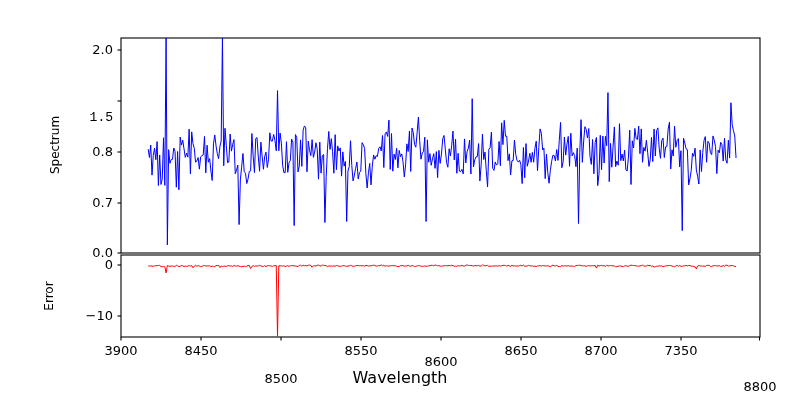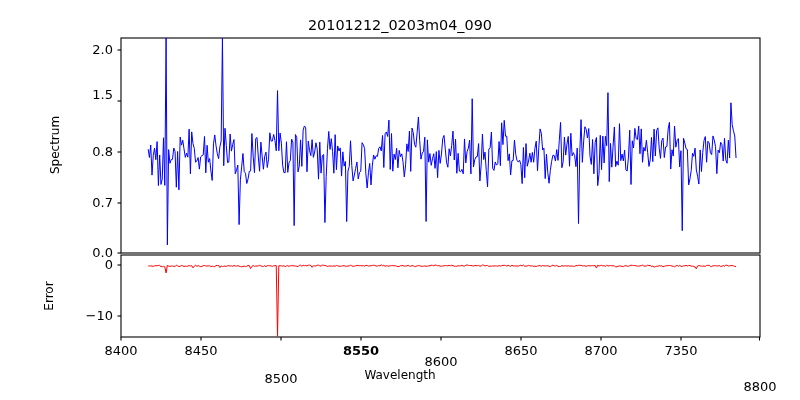--- a/index.html
+++ b/index.html
@@ -31,21 +31,21 @@
     font-size: 14.4px;
     color: #000000;
     letter-spacing: 0px;
   }
   .axis-label-x {
     position: absolute;
     left: 0;
     top: 368px;
     width: 800px;
     text-align: center;
-    font-size: 12px;
+    font-size: 16px;
     color: #000000;
   }
   .axis-label-y {
     position: absolute;
     font-size: 12px;
     color: #000000;
     transform-origin: 50% 50%;
     white-space: nowrap;
   }
   #spectrum-ylabel {
@@ -75,21 +75,20 @@
   .tick-x {
     text-align: center;
     width: 60px;
   }
 </style>
 </head>
 <body>
 
 <div id="figure">
 
-  <div class="fig-title">20101212_0203m04_090</div>
 
   <svg id="plot-svg" viewBox="0 0 800 400" preserveAspectRatio="none">
     <g>
       <rect id="upper-frame" x="121" y="38" width="639" height="215" fill="none" stroke="#000000" stroke-width="1.1"></rect>
     </g>
     <g>
       <rect id="lower-frame" x="121" y="255" width="639" height="82" fill="none" stroke="#000000" stroke-width="1.1"></rect>
     </g>
     <g id="upper-ticks">
         <line x1="117.5" y1="50" x2="121" y2="50" stroke="#000000" stroke-width="1.1"></line>
@@ -116,29 +115,29 @@
     <path id="spectrum-path" fill="none" stroke="#0000ff" stroke-width="1" stroke-linejoin="miter" d="M148.16 149.16 L149.44 157.51 L150.72 145.05 L152.00 175.11 L153.28 155.36 L154.56 148.20 L155.84 159.72 L157.12 141.57 L158.40 185.52 L159.68 154.96 L160.97 184.44 L162.25 178.93 L163.53 137.78 L164.81 185.37 L166.09 38.00 L167.37 244.88 L168.65 149.61 L169.93 163.27 L171.21 159.63 L172.49 159.31 L173.77 148.00 L175.05 151.51 L176.33 187.23 L177.62 151.48 L178.90 189.80 L180.18 137.04 L181.46 145.15 L182.74 140.23 L184.02 148.88 L185.30 157.35 L186.58 153.12 L187.86 157.18 L189.14 129.13 L190.42 173.77 L191.70 131.88 L192.98 143.56 L194.27 148.33 L195.55 162.16 L196.83 161.06 L198.11 157.57 L199.39 169.15 L200.67 156.82 L201.95 155.67 L203.23 154.92 L204.51 136.45 L205.79 172.80 L207.07 145.26 L208.35 162.21 L209.64 158.58 L210.92 171.04 L212.20 180.45 L213.48 143.89 L214.76 134.93 L216.04 145.85 L217.32 153.77 L218.60 158.65 L219.88 146.76 L221.16 141.07 L222.44 38.00 L223.72 165.73 L225.00 128.25 L226.29 145.29 L227.57 162.66 L228.85 162.03 L230.13 134.06 L231.41 151.14 L232.69 144.47 L233.97 139.60 L235.25 173.75 L236.53 170.17 L237.81 165.03 L239.09 224.58 L240.37 179.92 L241.65 166.83 L242.94 153.49 L244.22 171.56 L245.50 173.31 L246.78 183.50 L248.06 178.92 L249.34 171.33 L250.62 170.96 L251.90 133.55 L253.18 156.27 L254.46 172.59 L255.74 138.50 L257.02 137.55 L258.30 157.01 L259.59 171.28 L260.87 142.15 L262.15 156.21 L263.43 169.25 L264.71 156.23 L265.99 152.15 L267.27 167.47 L268.55 159.16 L269.83 132.81 L271.11 141.05 L272.39 140.99 L273.67 134.46 L274.96 140.39 L276.24 150.80 L277.52 90.60 L278.80 150.75 L280.08 133.03 L281.36 143.09 L282.64 165.26 L283.92 172.64 L285.20 172.60 L286.48 141.71 L287.76 172.33 L289.04 162.69 L290.32 160.40 L291.61 139.15 L292.89 142.12 L294.17 225.59 L295.45 134.55 L296.73 137.36 L298.01 171.86 L299.29 166.13 L300.57 139.89 L301.85 166.35 L303.13 130.09 L304.41 125.95 L305.69 127.70 L306.97 171.74 L308.26 141.12 L309.54 150.31 L310.82 155.62 L312.10 139.66 L313.38 157.37 L314.66 152.06 L315.94 142.75 L317.22 149.16 L318.50 179.17 L319.78 142.12 L321.06 173.14 L322.34 155.83 L323.62 154.48 L324.91 222.55 L326.19 176.67 L327.47 148.70 L328.75 131.46 L330.03 149.43 L331.31 138.67 L332.59 151.73 L333.87 173.21 L335.15 134.67 L336.43 169.66 L337.71 145.91 L338.99 150.97 L340.28 147.90 L341.56 176.10 L342.84 151.86 L344.12 166.11 L345.40 161.45 L346.68 221.53 L347.96 171.07 L349.24 166.57 L350.52 140.75 L351.80 165.57 L353.08 180.95 L354.36 175.05 L355.64 168.36 L356.93 161.98 L358.21 178.93 L359.49 172.48 L360.77 171.10 L362.05 142.66 L363.33 144.64 L364.61 148.67 L365.89 173.98 L367.17 188.04 L368.45 172.72 L369.73 163.40 L371.01 184.91 L372.29 166.16 L373.58 154.96 L374.86 159.21 L376.14 155.71 L377.42 156.45 L378.70 148.42 L379.98 146.76 L381.26 150.93 L382.54 135.51 L383.82 167.51 L385.10 133.79 L386.38 131.95 L387.66 136.45 L388.94 120.14 L390.23 169.41 L391.51 133.54 L392.79 171.18 L394.07 154.12 L395.35 159.49 L396.63 148.29 L397.91 167.81 L399.19 150.41 L400.47 156.60 L401.75 153.86 L403.03 161.83 L404.31 176.91 L405.60 164.82 L406.88 143.84 L408.16 151.52 L409.44 131.09 L410.72 171.41 L412.00 128.04 L413.28 132.80 L414.56 144.57 L415.84 147.22 L417.12 132.77 L418.40 117.01 L419.68 140.52 L420.96 159.16 L422.25 153.06 L423.53 151.32 L424.81 137.20 L426.09 221.53 L427.37 139.87 L428.65 162.14 L429.93 153.60 L431.21 165.30 L432.49 158.81 L433.77 153.73 L435.05 168.36 L436.33 151.61 L437.61 177.65 L438.90 150.34 L440.18 163.36 L441.46 154.14 L442.74 138.57 L444.02 135.44 L445.30 149.18 L446.58 162.59 L447.86 167.21 L449.14 148.77 L450.42 155.89 L451.70 145.36 L452.98 131.08 L454.26 159.94 L455.55 139.21 L456.83 173.27 L458.11 153.29 L459.39 171.07 L460.67 171.67 L461.95 169.35 L463.23 173.84 L464.51 138.93 L465.79 162.97 L467.07 151.63 L468.35 148.14 L469.63 140.16 L470.92 173.92 L472.20 98.72 L473.48 167.04 L474.76 159.80 L476.04 156.85 L477.32 156.58 L478.60 143.58 L479.88 181.03 L481.16 164.91 L482.44 134.09 L483.72 159.55 L485.00 152.11 L486.28 170.63 L487.57 186.86 L488.85 149.08 L490.13 147.66 L491.41 132.03 L492.69 168.22 L493.97 170.39 L495.25 161.96 L496.53 165.10 L497.81 163.66 L499.09 141.53 L500.37 165.65 L501.65 122.82 L502.93 144.64 L504.22 120.37 L505.50 136.23 L506.78 136.15 L508.06 160.65 L509.34 153.88 L510.62 175.04 L511.90 160.75 L513.18 160.40 L514.46 140.11 L515.74 154.32 L517.02 160.66 L518.30 161.92 L519.58 160.20 L520.87 164.66 L522.15 183.59 L523.43 147.50 L524.71 177.69 L525.99 143.58 L527.27 166.29 L528.55 161.01 L529.83 153.23 L531.11 162.24 L532.39 152.40 L533.67 162.26 L534.95 148.18 L536.24 141.19 L537.52 170.68 L538.80 147.76 L540.08 128.91 L541.36 133.47 L542.64 150.01 L543.92 148.11 L545.20 178.61 L546.48 154.11 L547.76 172.24 L549.04 183.29 L550.32 170.50 L551.60 161.54 L552.89 155.30 L554.17 155.42 L555.45 161.06 L556.73 149.62 L558.01 160.41 L559.29 140.28 L560.57 122.43 L561.85 167.75 L563.13 161.77 L564.41 137.03 L565.69 155.10 L566.97 144.08 L568.25 136.43 L569.54 166.22 L570.82 133.25 L572.10 155.84 L573.38 152.62 L574.66 155.70 L575.94 166.66 L577.22 148.10 L578.50 223.56 L579.78 152.64 L581.06 119.67 L582.34 162.33 L583.62 141.95 L584.90 126.74 L586.19 129.33 L587.47 138.03 L588.75 128.54 L590.03 156.29 L591.31 164.43 L592.59 139.51 L593.87 173.81 L595.15 142.55 L596.43 137.48 L597.71 185.62 L598.99 174.17 L600.27 135.32 L601.56 169.62 L602.84 136.13 L604.12 162.98 L605.40 136.27 L606.68 145.70 L607.96 92.63 L609.24 181.58 L610.52 143.42 L611.80 167.19 L613.08 146.19 L614.36 126.93 L615.64 166.65 L616.92 161.11 L618.21 165.19 L619.49 123.66 L620.77 160.67 L622.05 154.07 L623.33 160.89 L624.61 150.18 L625.89 169.81 L627.17 171.03 L628.45 156.97 L629.73 130.16 L631.01 184.51 L632.29 140.81 L633.57 147.97 L634.86 128.42 L636.14 138.52 L637.42 139.59 L638.70 126.05 L639.98 153.73 L641.26 128.89 L642.54 162.29 L643.82 147.39 L645.10 151.13 L646.38 140.28 L647.66 152.23 L648.94 166.43 L650.22 159.86 L651.51 137.41 L652.79 161.61 L654.07 129.06 L655.35 156.05 L656.63 130.38 L657.91 127.86 L659.19 148.22 L660.47 158.39 L661.75 140.40 L663.03 138.09 L664.31 157.55 L665.59 146.90 L666.88 146.57 L668.16 128.97 L669.44 122.31 L670.72 169.04 L672.00 149.76 L673.28 156.07 L674.56 126.16 L675.84 147.22 L677.12 140.58 L678.40 138.63 L679.68 166.85 L680.96 150.69 L682.24 230.67 L683.53 138.18 L684.81 143.03 L686.09 148.82 L687.37 149.52 L688.65 184.96 L689.93 178.89 L691.21 170.62 L692.49 153.26 L693.77 156.32 L695.05 148.18 L696.33 169.94 L697.61 176.22 L698.89 184.06 L700.18 149.92 L701.46 171.54 L702.74 152.40 L704.02 140.47 L705.30 136.54 L706.58 162.22 L707.86 141.26 L709.14 142.99 L710.42 152.79 L711.70 154.67 L712.98 135.93 L714.26 140.21 L715.54 146.58 L716.83 173.61 L718.11 150.13 L719.39 152.74 L720.67 142.30 L721.95 144.66 L723.23 161.09 L724.51 138.27 L725.79 159.74 L727.07 163.24 L728.35 140.25 L729.63 158.06 L730.91 102.78 L732.20 124.62 L733.48 130.82 L734.76 135.99 L736.04 157.98 "></path>
     <path id="error-path" fill="none" stroke="#ff0000" stroke-width="1" stroke-linejoin="miter" d="M148.16 265.98 L149.44 265.90 L150.72 266.05 L152.00 265.89 L153.28 266.56 L154.56 265.76 L155.84 265.71 L157.12 265.73 L158.40 265.45 L159.68 265.41 L160.97 266.58 L162.25 266.73 L163.53 266.39 L164.81 266.86 L166.09 272.90 L167.37 265.41 L168.65 266.11 L169.93 266.42 L171.21 265.98 L172.49 265.98 L173.77 266.27 L175.05 266.54 L176.33 265.15 L177.62 265.75 L178.90 266.70 L180.18 266.17 L181.46 265.45 L182.74 265.83 L184.02 266.50 L185.30 266.12 L186.58 266.31 L187.86 266.12 L189.14 265.60 L190.42 265.97 L191.70 265.67 L192.98 267.81 L194.27 266.11 L195.55 265.22 L196.83 266.25 L198.11 265.63 L199.39 266.11 L200.67 266.69 L201.95 266.46 L203.23 265.56 L204.51 265.58 L205.79 265.92 L207.07 266.00 L208.35 265.88 L209.64 265.79 L210.92 266.54 L212.20 266.10 L213.48 266.52 L214.76 266.70 L216.04 265.49 L217.32 265.55 L218.60 265.42 L219.88 267.55 L221.16 265.99 L222.44 266.46 L223.72 266.30 L225.00 265.98 L226.29 266.56 L227.57 265.69 L228.85 265.73 L230.13 266.05 L231.41 265.79 L232.69 266.39 L233.97 265.47 L235.25 265.98 L236.53 266.13 L237.81 265.68 L239.09 266.17 L240.37 266.53 L241.65 266.77 L242.94 266.35 L244.22 266.12 L245.50 266.60 L246.78 266.28 L248.06 265.46 L249.34 265.55 L250.62 268.57 L251.90 266.45 L253.18 265.55 L254.46 266.37 L255.74 265.95 L257.02 266.11 L258.30 265.84 L259.59 265.31 L260.87 265.88 L262.15 266.42 L263.43 266.43 L264.71 265.64 L265.99 266.74 L267.27 265.65 L268.55 265.56 L269.83 265.86 L271.11 265.89 L272.39 266.47 L273.67 265.63 L274.96 265.85 L276.24 265.44 L277.52 336.40 L278.80 265.78 L280.08 265.71 L281.36 265.88 L282.64 266.13 L283.92 265.72 L285.20 266.66 L286.48 265.88 L287.76 265.74 L289.04 266.36 L290.32 265.82 L291.61 265.57 L292.89 265.69 L294.17 265.95 L295.45 265.97 L296.73 266.28 L298.01 266.69 L299.29 265.29 L300.57 265.21 L301.85 266.23 L303.13 265.25 L304.41 265.69 L305.69 265.42 L306.97 265.94 L308.26 265.22 L309.54 265.10 L310.82 265.42 L312.10 267.30 L313.38 265.76 L314.66 265.78 L315.94 266.09 L317.22 265.21 L318.50 265.16 L319.78 265.81 L321.06 266.16 L322.34 265.08 L323.62 265.31 L324.91 265.52 L326.19 265.76 L327.47 266.54 L328.75 266.06 L330.03 266.06 L331.31 265.90 L332.59 266.30 L333.87 265.76 L335.15 266.25 L336.43 265.50 L337.71 265.76 L338.99 266.28 L340.28 266.13 L341.56 266.33 L342.84 265.72 L344.12 265.61 L345.40 266.23 L346.68 266.27 L347.96 266.05 L349.24 265.87 L350.52 265.28 L351.80 265.77 L353.08 266.39 L354.36 266.17 L355.64 265.70 L356.93 265.65 L358.21 265.46 L359.49 265.76 L360.77 265.66 L362.05 265.86 L363.33 265.65 L364.61 266.11 L365.89 265.29 L367.17 265.56 L368.45 266.11 L369.73 265.75 L371.01 265.84 L372.29 265.36 L373.58 265.30 L374.86 265.36 L376.14 266.12 L377.42 266.02 L378.70 265.58 L379.98 265.78 L381.26 264.85 L382.54 265.82 L383.82 265.22 L385.10 266.35 L386.38 265.68 L387.66 266.02 L388.94 266.12 L390.23 265.83 L391.51 265.62 L392.79 265.55 L394.07 265.79 L395.35 265.78 L396.63 266.24 L397.91 266.57 L399.19 266.51 L400.47 265.59 L401.75 265.82 L403.03 265.51 L404.31 266.20 L405.60 265.97 L406.88 265.95 L408.16 265.23 L409.44 266.17 L410.72 266.25 L412.00 265.64 L413.28 265.82 L414.56 266.70 L415.84 266.33 L417.12 265.90 L418.40 265.63 L419.68 265.75 L420.96 266.13 L422.25 266.46 L423.53 266.11 L424.81 265.94 L426.09 266.30 L427.37 266.14 L428.65 265.83 L429.93 265.77 L431.21 265.26 L432.49 265.36 L433.77 265.80 L435.05 264.99 L436.33 265.29 L437.61 265.75 L438.90 265.61 L440.18 266.16 L441.46 266.18 L442.74 266.00 L444.02 265.81 L445.30 265.62 L446.58 265.56 L447.86 265.90 L449.14 265.34 L450.42 265.84 L451.70 265.26 L452.98 265.61 L454.26 266.22 L455.55 266.16 L456.83 266.26 L458.11 265.75 L459.39 265.91 L460.67 265.85 L461.95 265.24 L463.23 266.10 L464.51 266.08 L465.79 265.33 L467.07 264.87 L468.35 265.43 L469.63 265.46 L470.92 265.54 L472.20 265.73 L473.48 266.07 L474.76 265.61 L476.04 265.56 L477.32 265.72 L478.60 265.38 L479.88 266.14 L481.16 266.07 L482.44 264.95 L483.72 265.27 L485.00 265.98 L486.28 265.54 L487.57 265.47 L488.85 266.46 L490.13 266.04 L491.41 266.24 L492.69 265.85 L493.97 266.17 L495.25 265.85 L496.53 265.91 L497.81 266.31 L499.09 265.53 L500.37 266.18 L501.65 265.61 L502.93 265.41 L504.22 265.30 L505.50 265.49 L506.78 266.16 L508.06 265.16 L509.34 265.97 L510.62 266.26 L511.90 265.24 L513.18 266.00 L514.46 265.79 L515.74 266.09 L517.02 265.91 L518.30 266.10 L519.58 265.55 L520.87 265.24 L522.15 265.96 L523.43 265.02 L524.71 266.14 L525.99 266.25 L527.27 265.90 L528.55 265.42 L529.83 265.68 L531.11 266.17 L532.39 265.71 L533.67 266.46 L534.95 266.14 L536.24 266.48 L537.52 266.05 L538.80 265.68 L540.08 265.70 L541.36 266.22 L542.64 265.44 L543.92 265.97 L545.20 265.82 L546.48 265.98 L547.76 265.63 L549.04 266.18 L550.32 266.73 L551.60 265.65 L552.89 265.18 L554.17 265.90 L555.45 265.95 L556.73 265.35 L558.01 266.45 L559.29 266.44 L560.57 266.45 L561.85 265.61 L563.13 266.08 L564.41 265.85 L565.69 265.87 L566.97 266.04 L568.25 265.76 L569.54 266.10 L570.82 266.06 L572.10 266.05 L573.38 266.20 L574.66 266.52 L575.94 265.42 L577.22 265.72 L578.50 265.26 L579.78 265.38 L581.06 265.31 L582.34 266.02 L583.62 265.77 L584.90 265.78 L586.19 266.50 L587.47 265.62 L588.75 265.72 L590.03 265.89 L591.31 265.78 L592.59 265.58 L593.87 265.90 L595.15 265.37 L596.43 268.06 L597.71 265.21 L598.99 266.09 L600.27 265.57 L601.56 265.33 L602.84 265.90 L604.12 265.62 L605.40 266.46 L606.68 265.21 L607.96 265.98 L609.24 265.81 L610.52 265.50 L611.80 265.73 L613.08 265.93 L614.36 265.89 L615.64 266.81 L616.92 266.77 L618.21 266.31 L619.49 265.84 L620.77 266.13 L622.05 266.30 L623.33 266.58 L624.61 265.96 L625.89 265.45 L627.17 266.35 L628.45 266.22 L629.73 265.77 L631.01 265.14 L632.29 265.36 L633.57 265.51 L634.86 265.56 L636.14 265.82 L637.42 266.04 L638.70 266.21 L639.98 265.89 L641.26 265.59 L642.54 265.07 L643.82 266.05 L645.10 266.07 L646.38 265.96 L647.66 265.19 L648.94 265.64 L650.22 265.25 L651.51 266.81 L652.79 265.97 L654.07 267.11 L655.35 266.66 L656.63 266.20 L657.91 266.43 L659.19 265.58 L660.47 265.99 L661.75 265.82 L663.03 266.69 L664.31 266.29 L665.59 265.84 L666.88 265.82 L668.16 265.59 L669.44 265.54 L670.72 265.49 L672.00 266.20 L673.28 266.24 L674.56 266.74 L675.84 265.98 L677.12 265.40 L678.40 266.30 L679.68 265.36 L680.96 266.30 L682.24 266.45 L683.53 265.82 L684.81 265.80 L686.09 265.48 L687.37 265.95 L688.65 265.48 L689.93 265.53 L691.21 266.18 L692.49 266.14 L693.77 266.41 L695.05 266.94 L696.33 268.82 L697.61 265.91 L698.89 265.58 L700.18 265.99 L701.46 266.10 L702.74 266.21 L704.02 265.97 L705.30 266.45 L706.58 265.38 L707.86 265.39 L709.14 265.25 L710.42 266.48 L711.70 266.54 L712.98 265.79 L714.26 265.82 L715.54 265.51 L716.83 266.02 L718.11 265.90 L719.39 265.60 L720.67 266.42 L721.95 266.40 L723.23 265.41 L724.51 266.19 L725.79 265.16 L727.07 265.22 L728.35 266.13 L729.63 265.66 L730.91 265.81 L732.20 265.35 L733.48 265.93 L734.76 266.32 L736.04 266.64 "></path>
   </svg>
 
   <div id="spectrum-ylabel" class="axis-label-y">Spectrum</div>
   <div id="error-ylabel" class="axis-label-y">Error</div>
   <div class="axis-label-x">Wavelength</div>
 
   <div id="tick-labels">
       <div class="tick-text tick-y" style="left: 53px; top: 42px;">2.0</div>
-      <div class="tick-text tick-y" style="left: 53px; top: 87px;">1.5</div>
+      <div class="tick-text tick-y" style="left: 53px; top: 110px; font-family: Liberation Mono, monospace;">1.5</div>
       <div class="tick-text tick-y" style="left: 53px; top: 144px;">0.8</div>
       <div class="tick-text tick-y" style="left: 53px; top: 195px;">0.7</div>
       <div class="tick-text tick-y" style="left: 53px; top: 245px;">0.0</div>
       <div class="tick-text tick-y" style="left: 53px; top: 257px;">0</div>
       <div class="tick-text tick-y" style="left: 53px; top: 308px;">−10</div>
-      <div class="tick-text tick-x" style="left: 91px; top: 343px;">8400</div>
+      <div class="tick-text tick-x" style="left: 91px; top: 343px;">3900</div>
       <div class="tick-text tick-x" style="left: 171px; top: 343px;">8450</div>
       <div class="tick-text tick-x" style="left: 251px; top: 343px; margin-top: 28px;">8500</div>
-      <div class="tick-text tick-x" style="left: 331px; top: 343px; font-weight: bold;">8550</div>
+      <div class="tick-text tick-x" style="left: 331px; top: 343px;">8550</div>
       <div class="tick-text tick-x" style="left: 411px; top: 354px;">8600</div>
       <div class="tick-text tick-x" style="left: 491px; top: 343px;">8650</div>
       <div class="tick-text tick-x" style="left: 571px; top: 343px;">8700</div>
       <div class="tick-text tick-x" style="left: 651px; top: 343px;">7350</div>
       <div class="tick-text tick-x" style="left: 730px; top: 343px; margin-top: 36px;">8800</div>
     </div>
 </div>
 
 </body></html>

